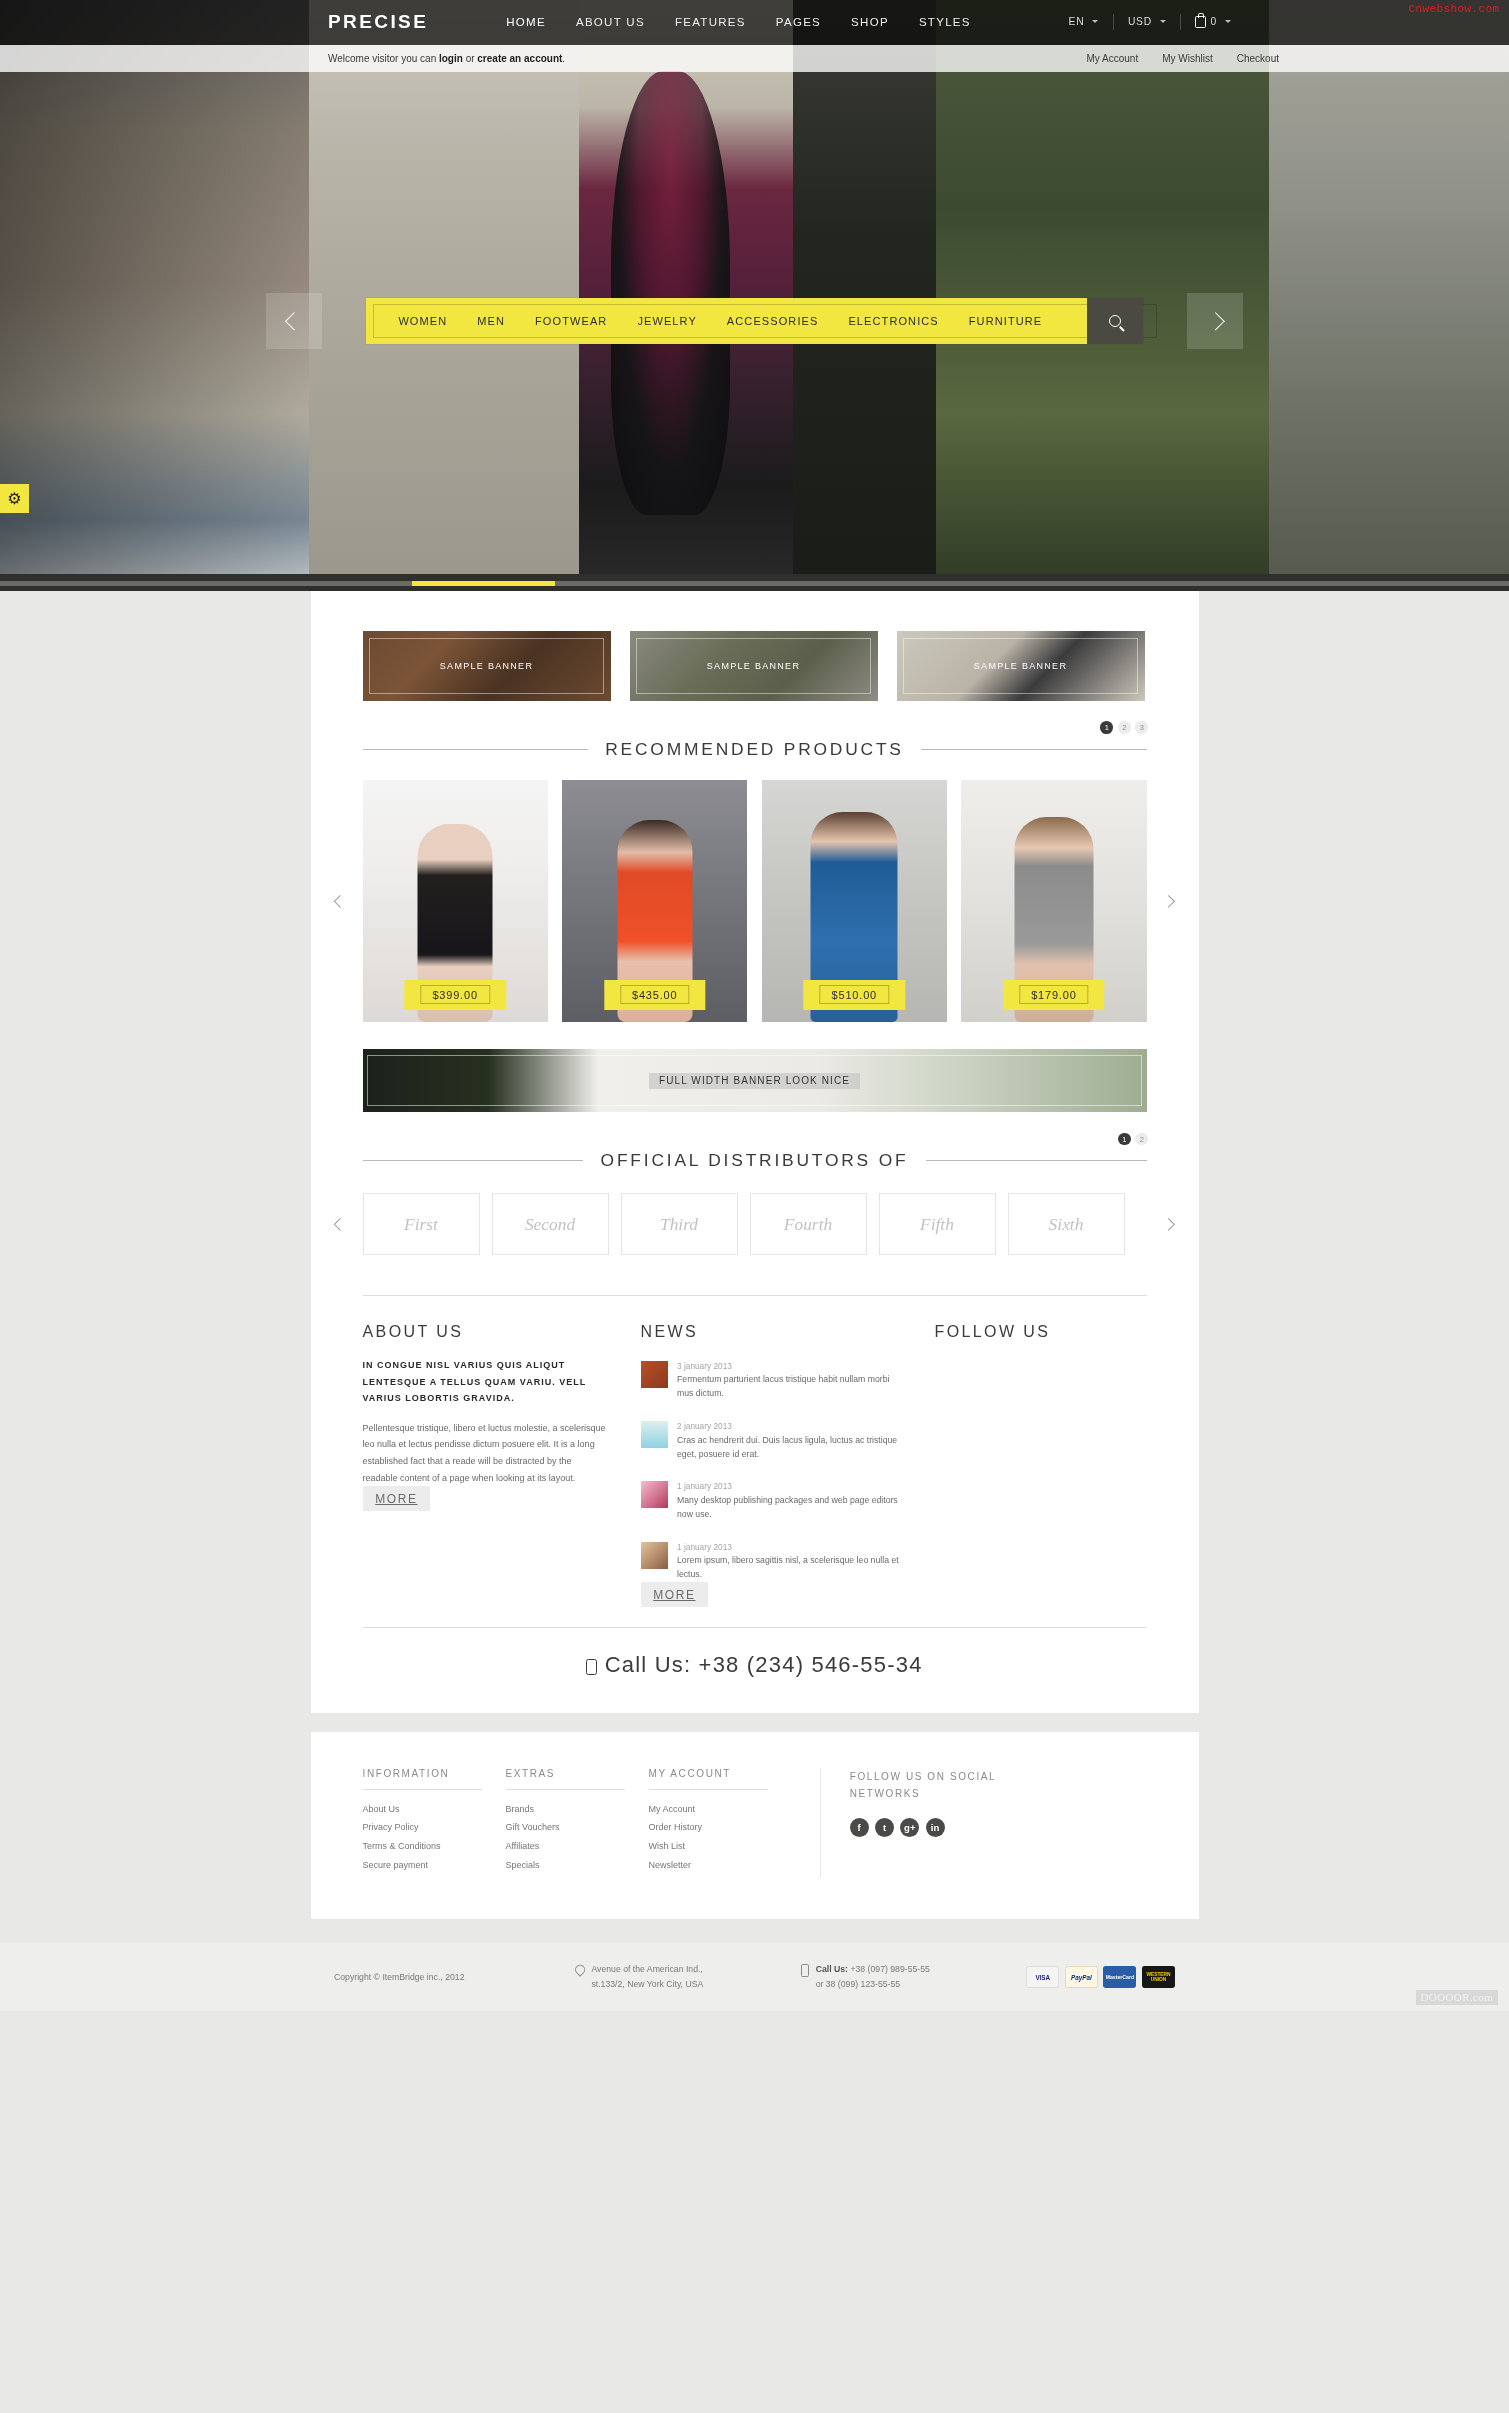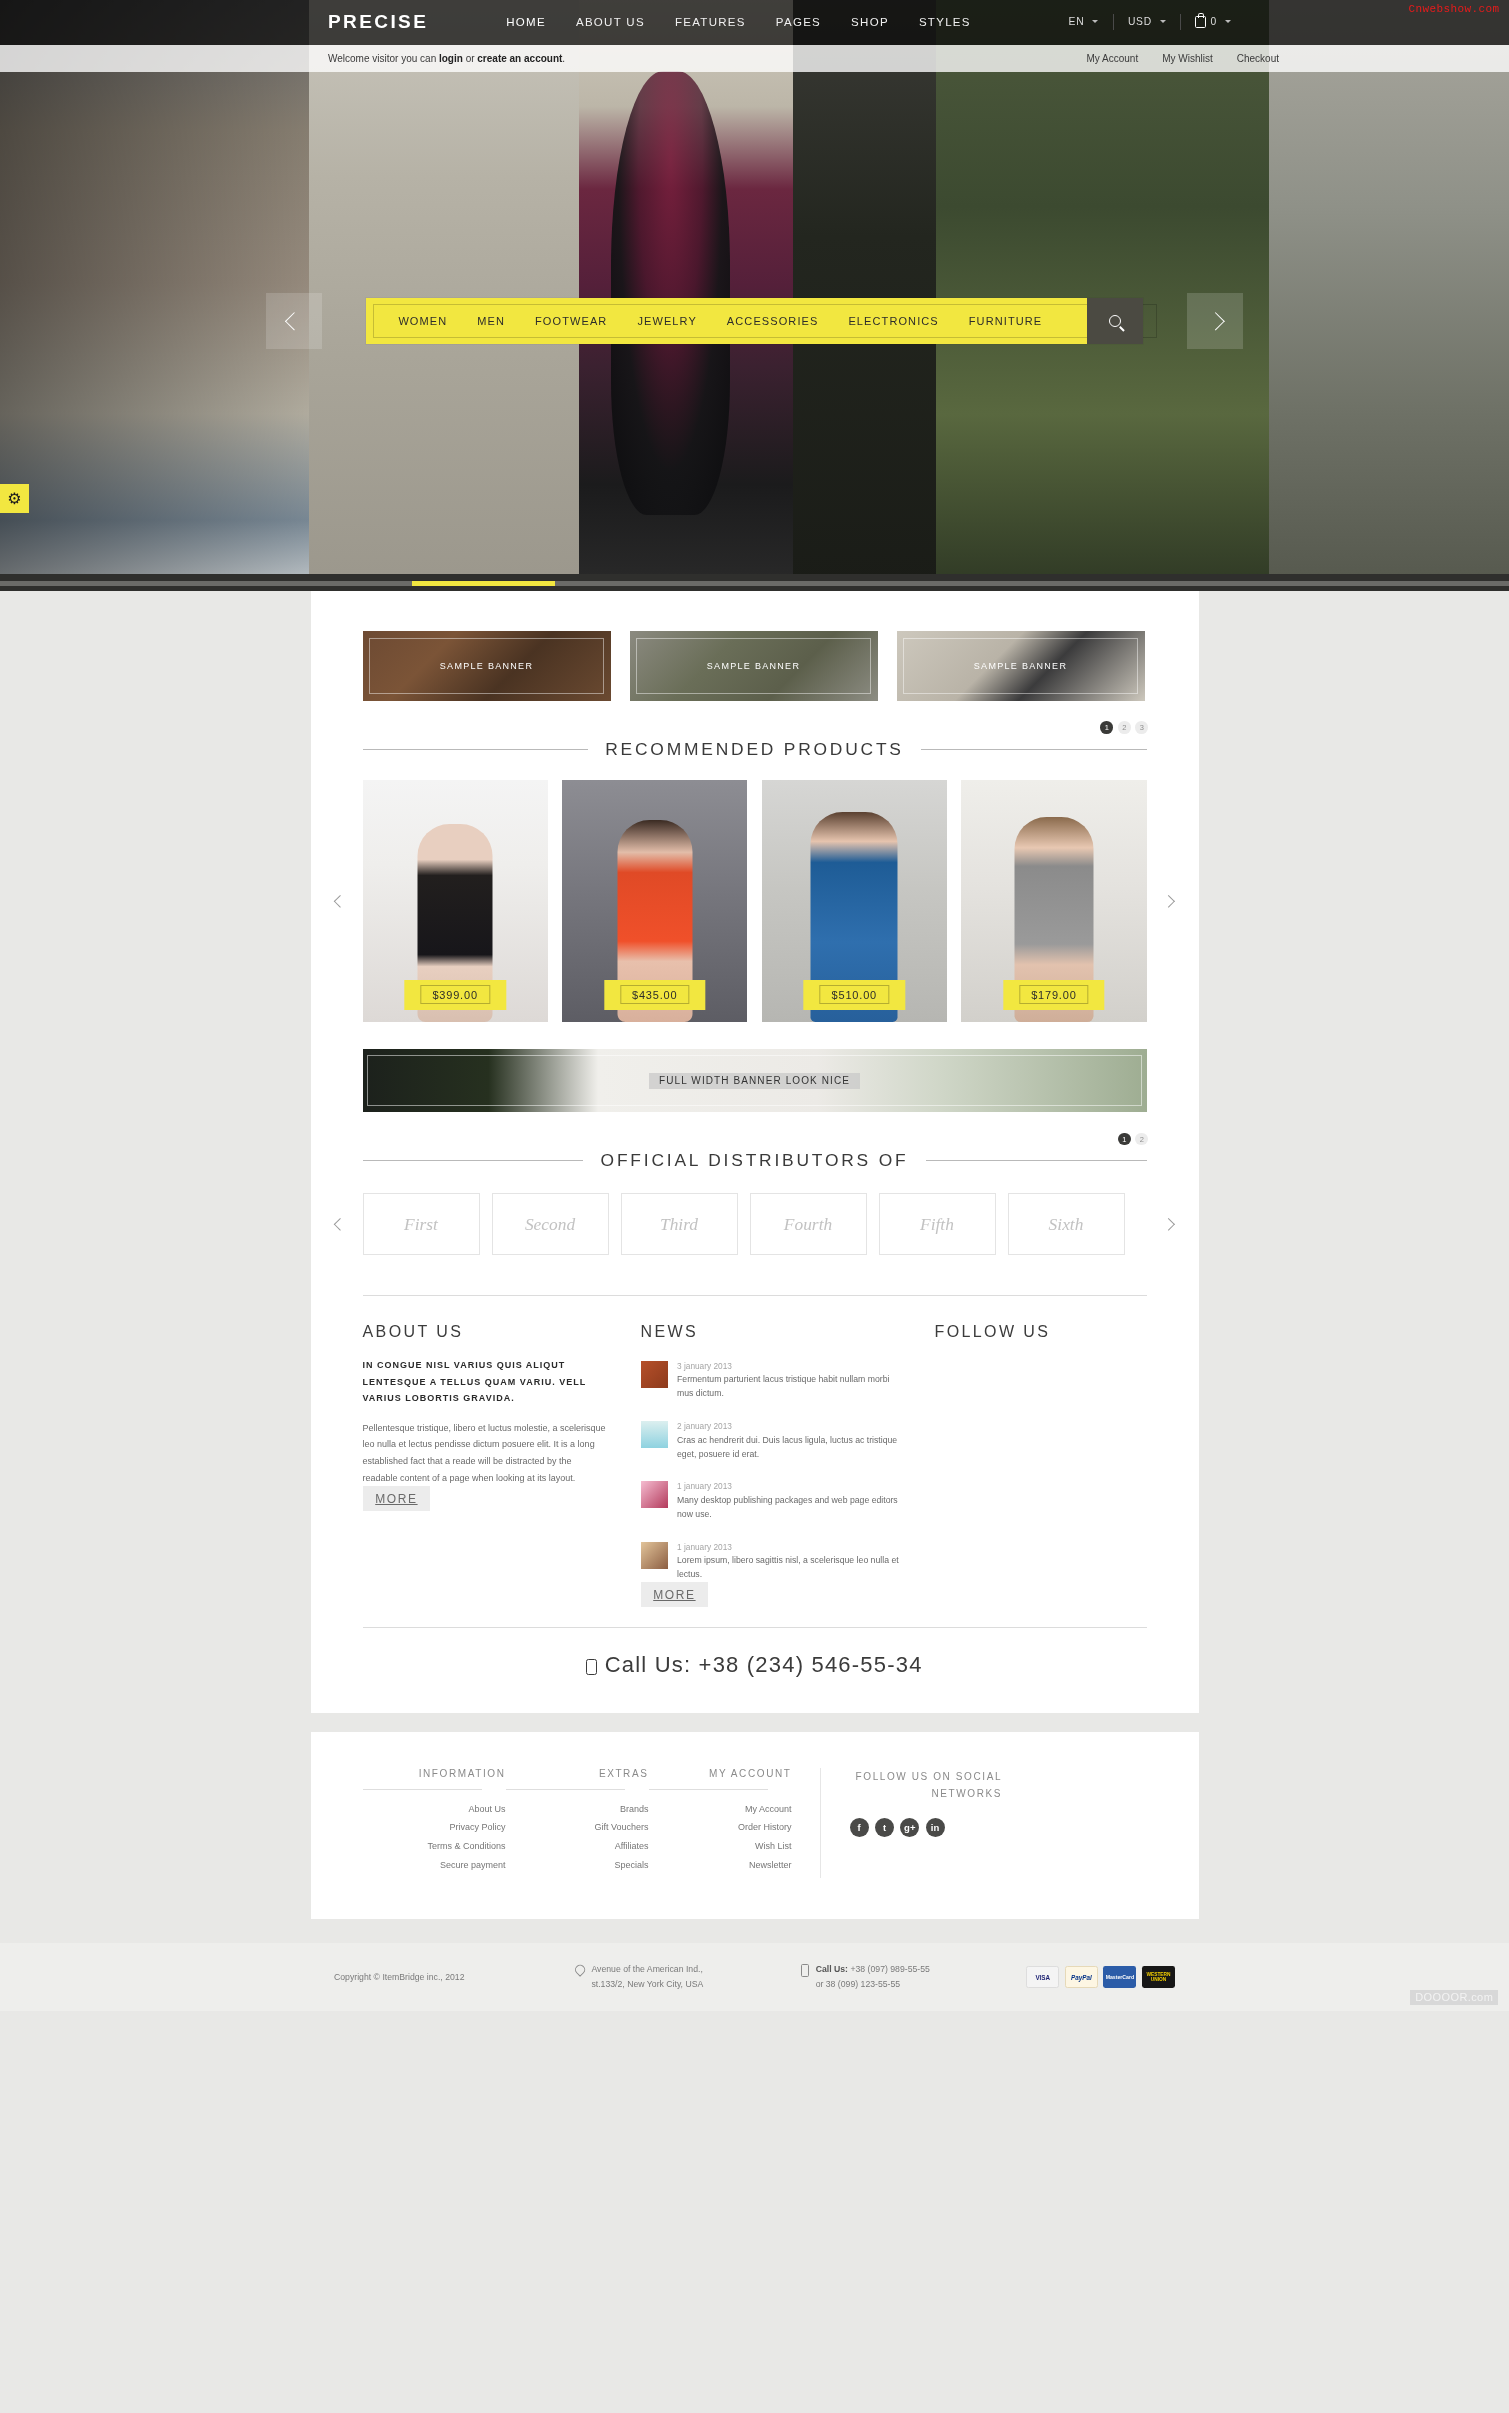--- a/index.html
+++ b/index.html
@@ -92,21 +92,21 @@
   .welcome .wlinks{ margin-left:auto; margin-right: 230px; display:flex; gap:24px; font-size:10px; color:#3a3a3a;}
 
   
   .wm-top {
     position:absolute; right: 9.5px; top: 3.2px; z-index:30;
     color:#e81b1b; font-family:"Liberation Mono", monospace; font-size:11px; letter-spacing:0.4px;
   }
   .wm-bottom{
     position:absolute; right: 11px; bottom: 6.3px;
     color:#f3f3f3; background:#d8d8d8; padding:1.6px 4.8px; font-size:11px;
-    font-family:Liberation Sans, sans-serif; letter-spacing:0.4px;
+    font-family:Liberation Serif, serif; letter-spacing:0.4px;
   }
 
   
   .catbar {
     position:absolute; left:366px; top:298px; width:777px; height:46px; z-index:18;
     background:#f2e740; display:flex; align-items:center;
     box-shadow: 0 0 0 0.8px rgba(0,0,0,.04);
   }
   .catbar .inner{
     position:absolute; left:7.1px; top:6.3px; right:62px; bottom:6.3px; border:0.8px solid rgba(0,0,0,.18);
@@ -253,21 +253,21 @@
     text-align:center; margin-top:20px; padding: 24px 0 35px;
     font-size:22px; color:#3b3b3b; letter-spacing:1.2px; font-weight:400;
     border-top:0.8px solid #dcdcdc;
   }
   .phoneicon{
     display:inline-block; width:10.3px;height:16px;border:1.6px solid #3b3b3b;border-radius:2.4px;
     vertical-align:-2.4px; margin-right:8px;
   }
 
   
-  .footer-wrap{ width:888px; margin: 19px auto 0; text-align: right; }
+  .footer-wrap{ width:888px; margin: 19px auto 0; }
   .footer{
     background:#fff; padding: 36px 52px 41px; display:flex;
   }
   .fcol{ width:143px; }
   .fcol h4{ font-size:10px; letter-spacing:1.6px; color:#8a8a8a; font-weight:400; text-transform:uppercase;}
   .fcol .fline{ height:0.8px;background:#dedede;margin:9.5px 0 14.3px; width:119px;}
   .fcol a{ display:block; font-size:9px; color:#767676; text-decoration:none; margin-bottom:8.7px;}
   .fsocial{ margin-left: 28.6px; width: 182px; border-left:0.8px solid #e6e6e6; padding-left:28.6px;}
   .fsocial h4{ font-size:10px; letter-spacing:1.6px; color:#8a8a8a; font-weight:400; line-height:1.7; text-transform:uppercase;}
   .sicons{ display:flex; gap:6.3px; margin-top:16px;}

